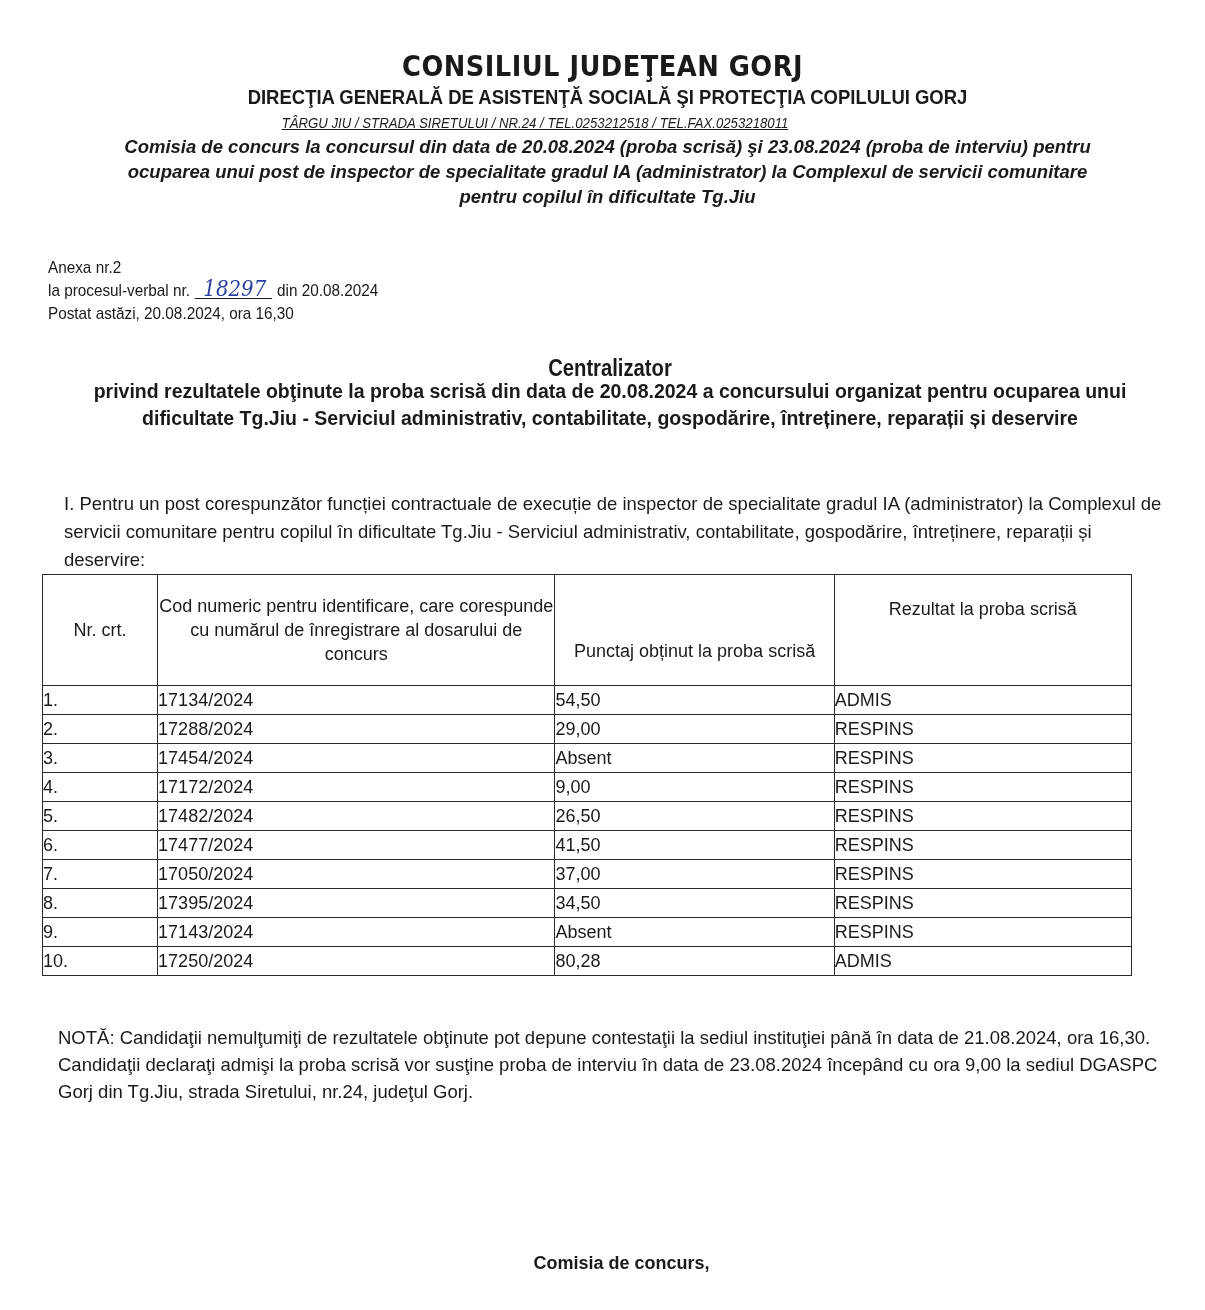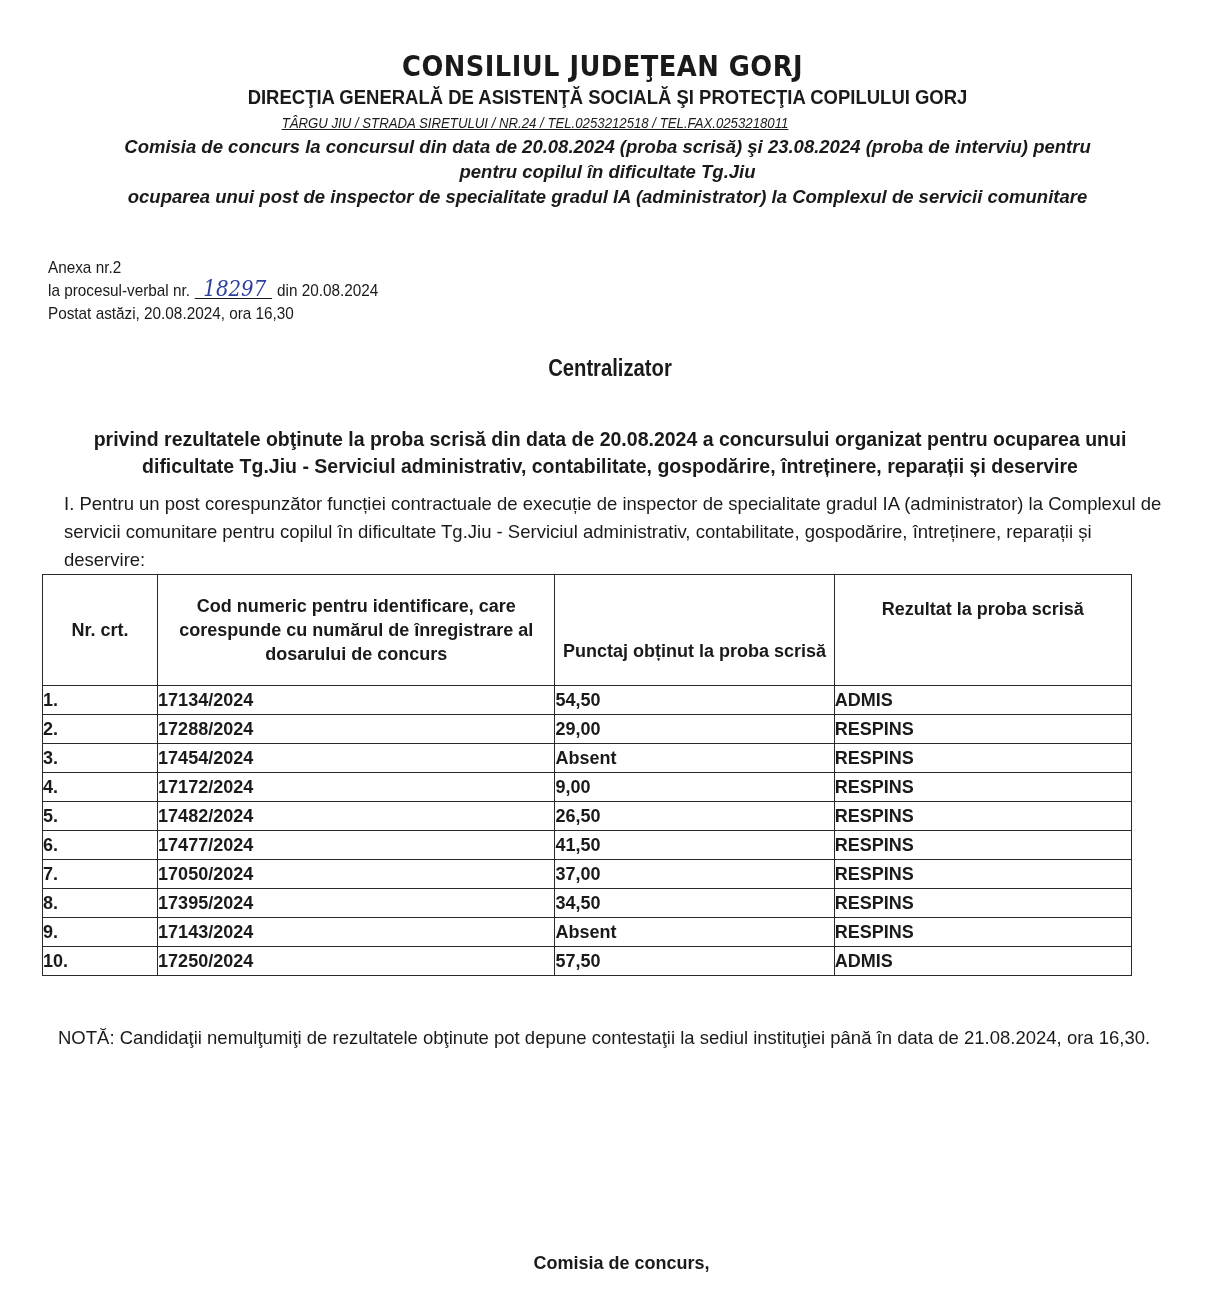--- a/index.html
+++ b/index.html
@@ -32,31 +32,31 @@
       color: #2a3f9e; font-style: italic; font-size: 22px; font-family: "DejaVu Serif", serif;
       display: inline-block; border-bottom: 1.5px solid #1a1a1a; padding: 0 6px 0 10px; margin-right: 6px;
       line-height: 18px;
     }
     .centralizator-title {
       left: 0; width: 1220px; top: 355px; font-size: 23px; font-weight: bold;
       transform: scaleX(0.88); transform-origin: center;
     }
     .centralizator-sub {
       left: 50px; width: 1120px; top: 378px; font-size: 19.5px; font-weight: bold;
-      line-height: 27px; text-align: center; margin-top: 48px;
+      line-height: 27px; text-align: center;
     }
     .intro {
       left: 64px; width: 1110px; top: 490px; font-size: 18.5px; line-height: 28px;
     }
     table.results {
       position: absolute; left: 42px; top: 574px; width: 1090px;
       border-collapse: collapse; font-size: 18px;
     }
     table.results td, table.results th {
-      border: 1.5px solid #2a2a2a; padding: 0; font-weight: bold; 
+      border: 1.5px solid #2a2a2a; padding: 0; font-weight: normal; 
     }
     table.results th { height: 88px; line-height: 24px; vertical-align: middle; }
     table.results th.rez { vertical-align: top; padding-top: 22px; }
     table.results th.punctaj { vertical-align: bottom; padding-bottom: 22px; }
     table.results td { height: 28px; line-height: 28px; }
     .col-nr { width: 114px; margin-top: 24px; }
     .col-cod { width: 396px; }
     .col-punct { width: 278px; }
     .col-rez { width: 296px; }
     .note {
@@ -68,22 +68,22 @@
   </style>
 </head>
 <body>
 
 <div class="abs center title-main">CONSILIUL JUDEŢEAN GORJ</div>
 <div class="abs center title-sub">DIRECŢIA GENERALĂ DE ASISTENŢĂ SOCIALĂ ŞI PROTECŢIA COPILULUI GORJ</div>
 <div class="abs center address">TÂRGU JIU / STRADA SIRETULUI / NR.24 / TEL.0253212518 / TEL.FAX.0253218011</div>
 
 <div class="abs comisia-header">
   <div>Comisia de concurs la concursul din data de 20.08.2024 (proba scrisă) şi 23.08.2024 (proba de interviu) pentru</div>
+  <div>ocuparea unui post de inspector de specialitate gradul IA (administrator) la  Complexul de servicii comunitare</div>
   <div>pentru copilul în dificultate Tg.Jiu</div>
-  <div>ocuparea unui post de inspector de specialitate gradul IA (administrator) la  Complexul de servicii comunitare</div>
 </div>
 
 <div class="abs anexa">
   <div class="line">Anexa nr.2</div>
   <div class="line">
     <span>la procesul-verbal nr.</span>
     <span class="handwritten">18297</span><span>din 20.08.2024</span>
   </div>
   <div class="line">Postat astăzi, 20.08.2024, ora 16,30</div>
 </div>
@@ -156,23 +156,24 @@
       </tr>
     <tr>
         <td>9.</td>
         <td>17143/2024</td>
         <td>Absent</td>
         <td>RESPINS</td>
       </tr>
     <tr>
         <td>10.</td>
         <td>17250/2024</td>
-        <td>57,50</td>
+        <td>80,28</td>
         <td>ADMIS</td>
       </tr>
   </tbody>
 </table>
 
 <div class="abs note">
   <div>NOTĂ: Candidaţii nemulţumiţi de rezultatele obţinute pot depune contestaţii la sediul instituţiei până în data de 21.08.2024, ora 16,30.</div>
+  <div>Candidaţii declaraţi admişi la proba scrisă vor susţine proba de interviu în data de 23.08.2024 începând cu ora 9,00 la sediul DGASPC Gorj din Tg.Jiu, strada Siretului, nr.24, judeţul Gorj.</div>
 </div>
 
 <div class="abs center signature">Comisia de concurs,</div>
 
 </body></html>

